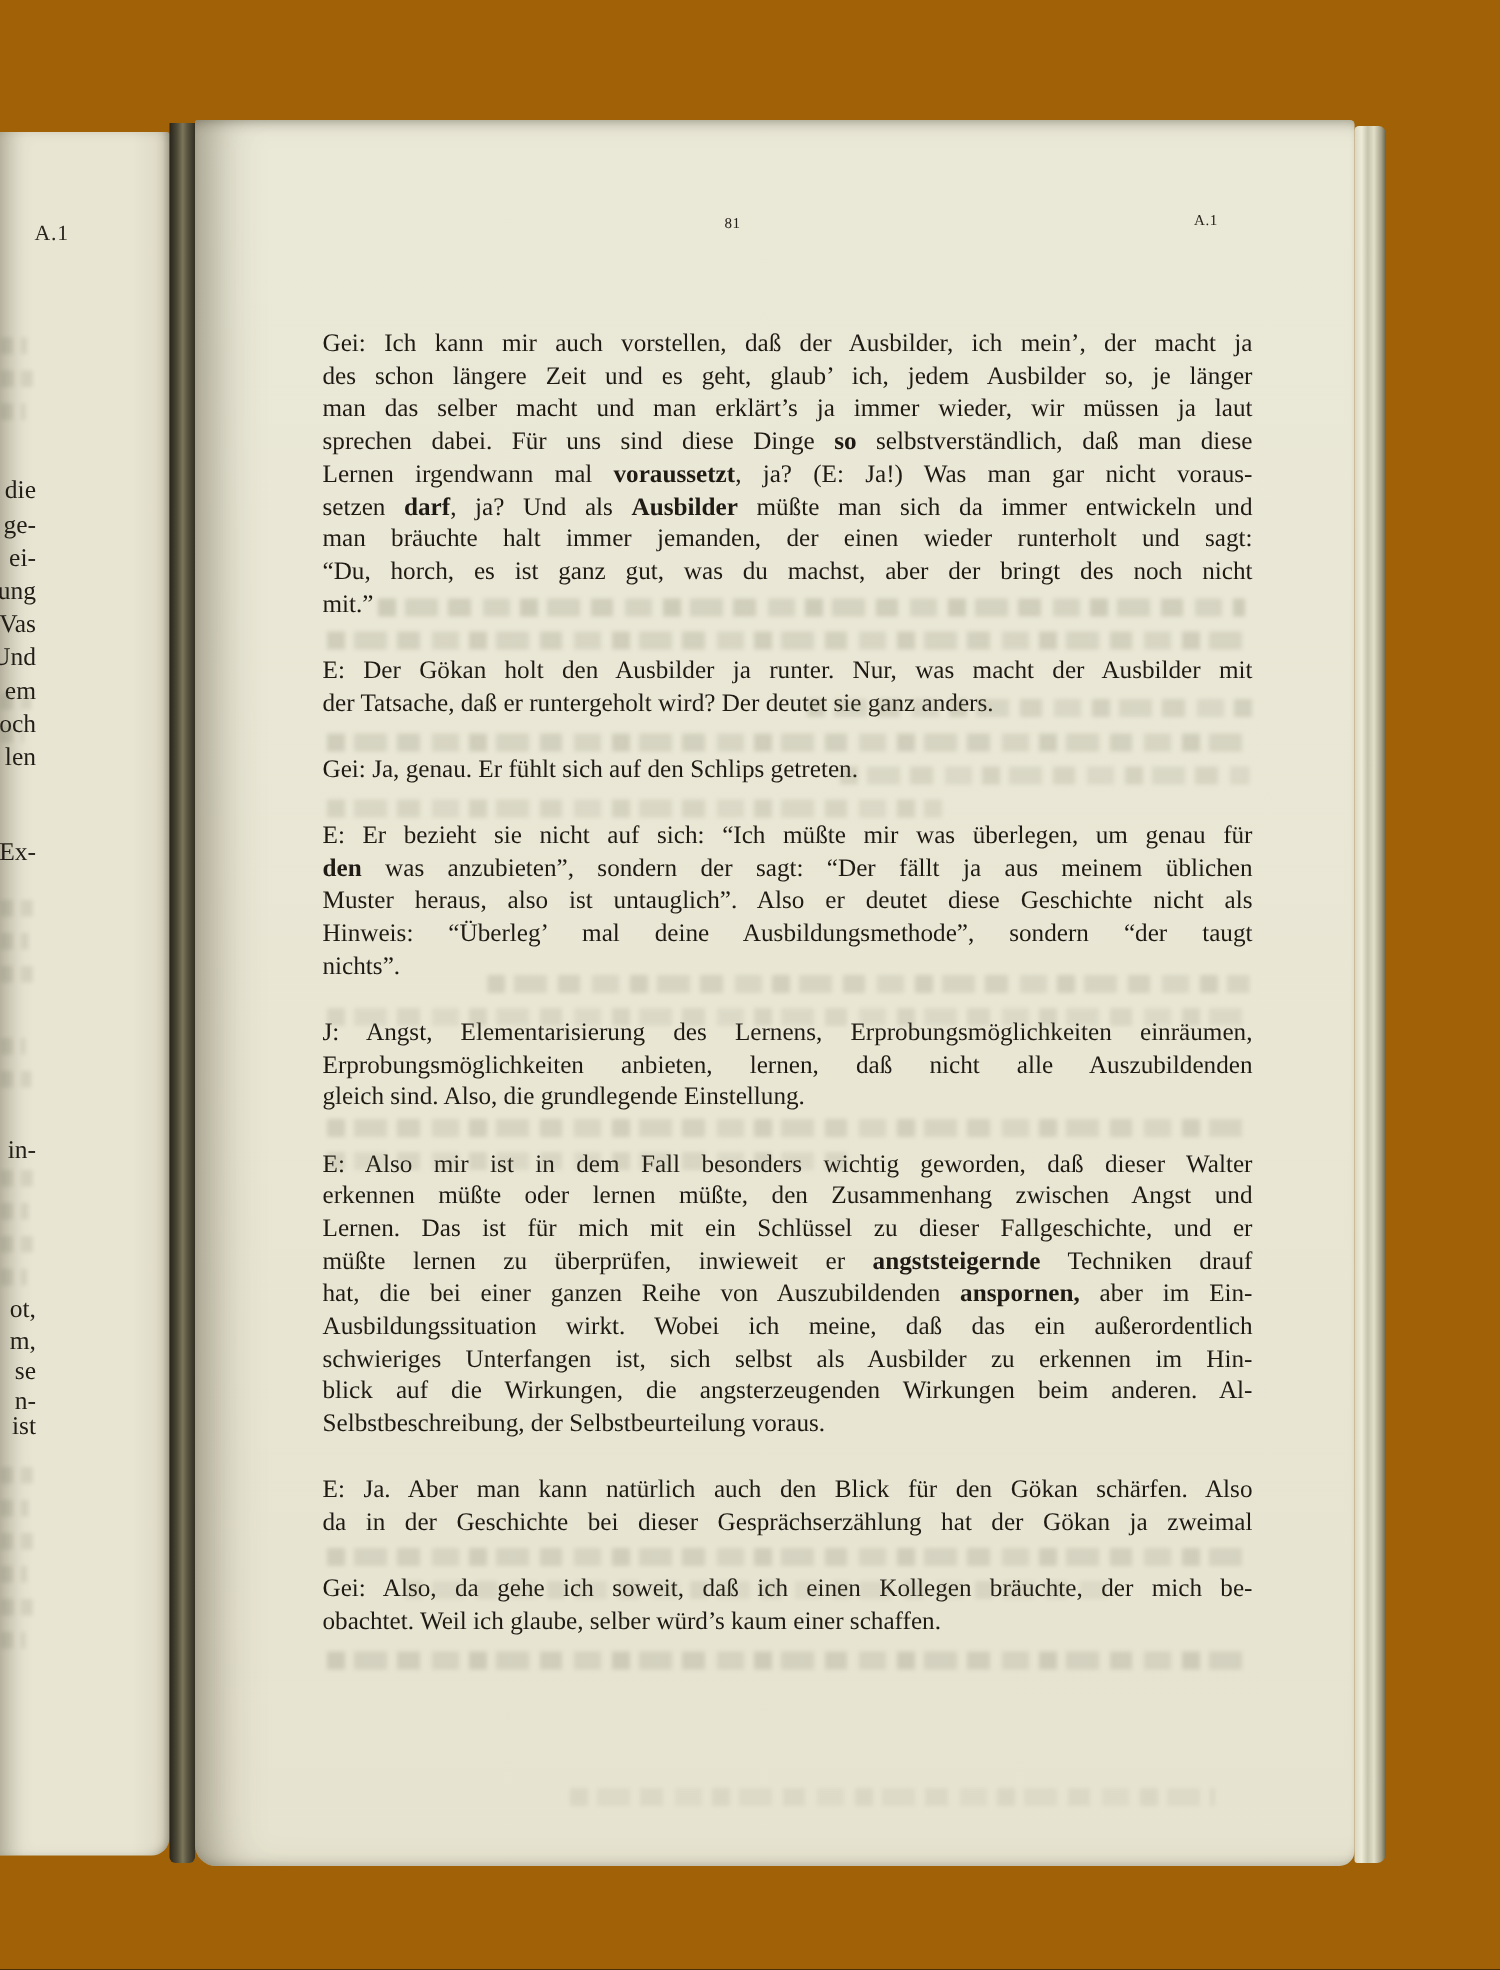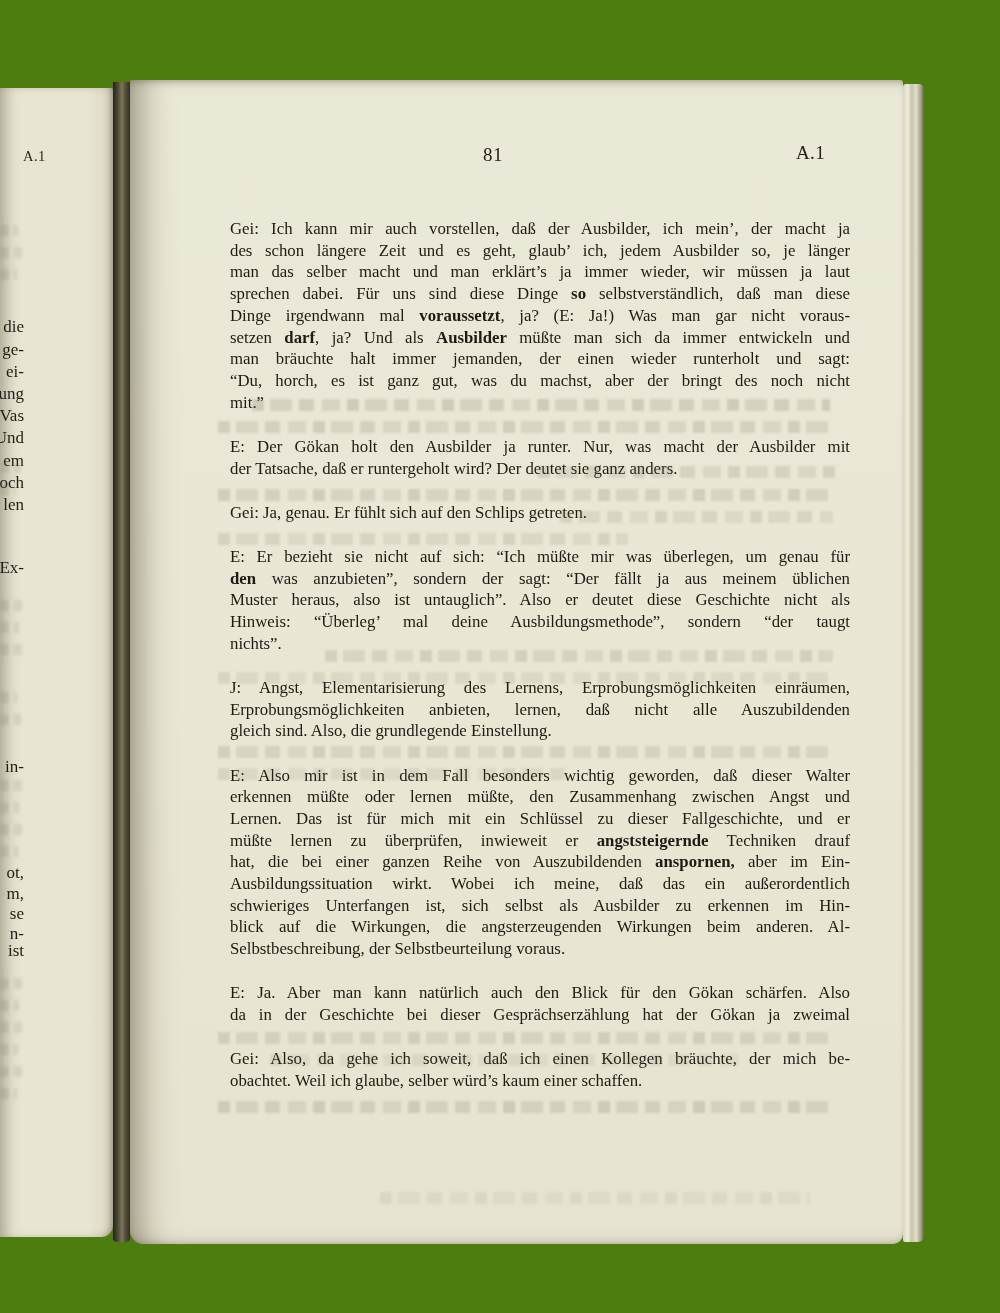--- a/index.html
+++ b/index.html
@@ -1,18 +1,18 @@
 <!DOCTYPE html>
 <html><head>
 <meta charset="utf-8">
 <style>
   html,body{margin:0;padding:0;background:#090909;}
   body{width:1000px;height:1313px;position:relative;overflow:hidden;
        font-family:"Liberation Serif","DejaVu Serif",serif;}
-  .stage{position:absolute;inset:0;background:#4d7c0f;overflow:hidden;text-decoration:underline;}
+  .stage{position:absolute;inset:0;background:#a16207;overflow:hidden;text-decoration:underline;}
 
   
   .left-page{position:absolute;left:0;top:88px;width:113px;height:1149px;
     background:linear-gradient(90deg,#dfdcc9 0%,#e8e5d3 14%,#e8e5d3 78%,#ddd9c5 96%,#cfcbb6 100%);
     border-radius:0 2px 12px 0;
     box-shadow:inset 14px 0 18px -12px rgba(70,64,44,.45), inset -6px 0 8px -5px rgba(60,55,38,.5);}
   .left-header{position:absolute;left:23px;top:60px;font-size:14.5px;color:#2a251d;
     letter-spacing:.5px;}
   .frag{position:absolute;left:-34px;width:58px;text-align:right;font-size:17px;
     line-height:22px;color:#221d16;}
@@ -25,26 +25,26 @@
   
   .main-page{position:absolute;left:130px;top:80px;width:773px;height:1164px;
     background:linear-gradient(180deg,#eae8d7 0%,#e9e6d4 55%,#e6e3d0 100%);
     border-radius:2px 3px 10px 14px;
     box-shadow:inset 30px 0 34px -22px rgba(72,66,44,.55),
                inset 0 7px 9px -7px rgba(70,66,48,.55),
                inset 0 -6px 8px -6px rgba(70,66,48,.35);}
   .page-edge{position:absolute;left:903px;top:84px;width:21px;height:1158px;
     background:linear-gradient(90deg,#d8d5c0 0%,#eeebd8 22%,#c7c4ac 42%,#e2dfca 62%,#a29e86 86%,#65624b 100%);
     border-radius:3px 5px 6px 2px;}
-  .hdr{position:absolute;font-size:19px;color:#26211a;letter-spacing:.4px;}
+  .hdr{position:absolute;font-size:10px;color:#26211a;letter-spacing:.4px;}
   .hdr.num{left:353px;top:64px;}
   .hdr.right{left:666px;top:62px;}
 
   
-  .text-column{position:absolute;left:100px;top:138px;width:620px;
+  .text-column{position:absolute;left:85px;top:138px;width:620px;
     font-size:16.8px;line-height:21.7px;color:#1f1a13;}
   .para + .para{margin-top:22.5px;}
   .line{text-align:justify;text-align-last:justify;white-space:normal;}
   .line.noj{text-align-last:left;}
   .b{font-weight:bold;margin-top:33px;}
 
   
   .ghost{position:absolute;height:12px;filter:blur(1.3px);
     background:repeating-linear-gradient(90deg,
       rgba(108,110,86,.40) 0 12px, rgba(108,110,86,0) 12px 18px,
@@ -110,21 +110,21 @@
   <div class="main-page">
     <span class="hdr num">81</span>
     <span class="hdr right">A.1</span>
 
     <div class="text-column" id="text-column">
         <div class="para">
           <div class="line"><span>Gei: Ich kann mir auch vorstellen, daß der Ausbilder, ich mein’, der macht ja</span></div>
           <div class="line"><span>des schon längere Zeit und es geht, glaub’ ich, jedem Ausbilder so, je länger</span></div>
           <div class="line"><span>man das selber macht und man erklärt’s ja immer wieder, wir müssen ja laut</span></div>
           <div class="line"><span>sprechen dabei. Für uns sind diese Dinge </span><span class="b">so</span><span> selbstverständlich, daß man diese</span></div>
-          <div class="line"><span>Dinge irgendwann mal </span><span class="b">voraussetzt</span><span>, ja? (E: Ja!) Was man gar nicht voraus-</span></div>
+          <div class="line"><span>Lernen irgendwann mal </span><span class="b">voraussetzt</span><span>, ja? (E: Ja!) Was man gar nicht voraus-</span></div>
           <div class="line"><span>setzen </span><span class="b">darf</span><span>, ja? Und als </span><span class="b">Ausbilder</span><span> müßte man sich da immer entwickeln und</span></div>
           <div class="line"><span>man bräuchte halt immer jemanden, der einen wieder runterholt und sagt:</span></div>
           <div class="line"><span>“Du, horch, es ist ganz gut, was du machst, aber der bringt des noch nicht</span></div>
           <div class="line noj"><span>mit.”</span></div>
         </div>
         <div class="para">
           <div class="line"><span>E: Der Gökan holt den Ausbilder ja runter. Nur, was macht der Ausbilder mit</span></div>
           <div class="line noj"><span>der Tatsache, daß er runtergeholt wird? Der deutet sie ganz anders.</span></div>
         </div>
         <div class="para">

